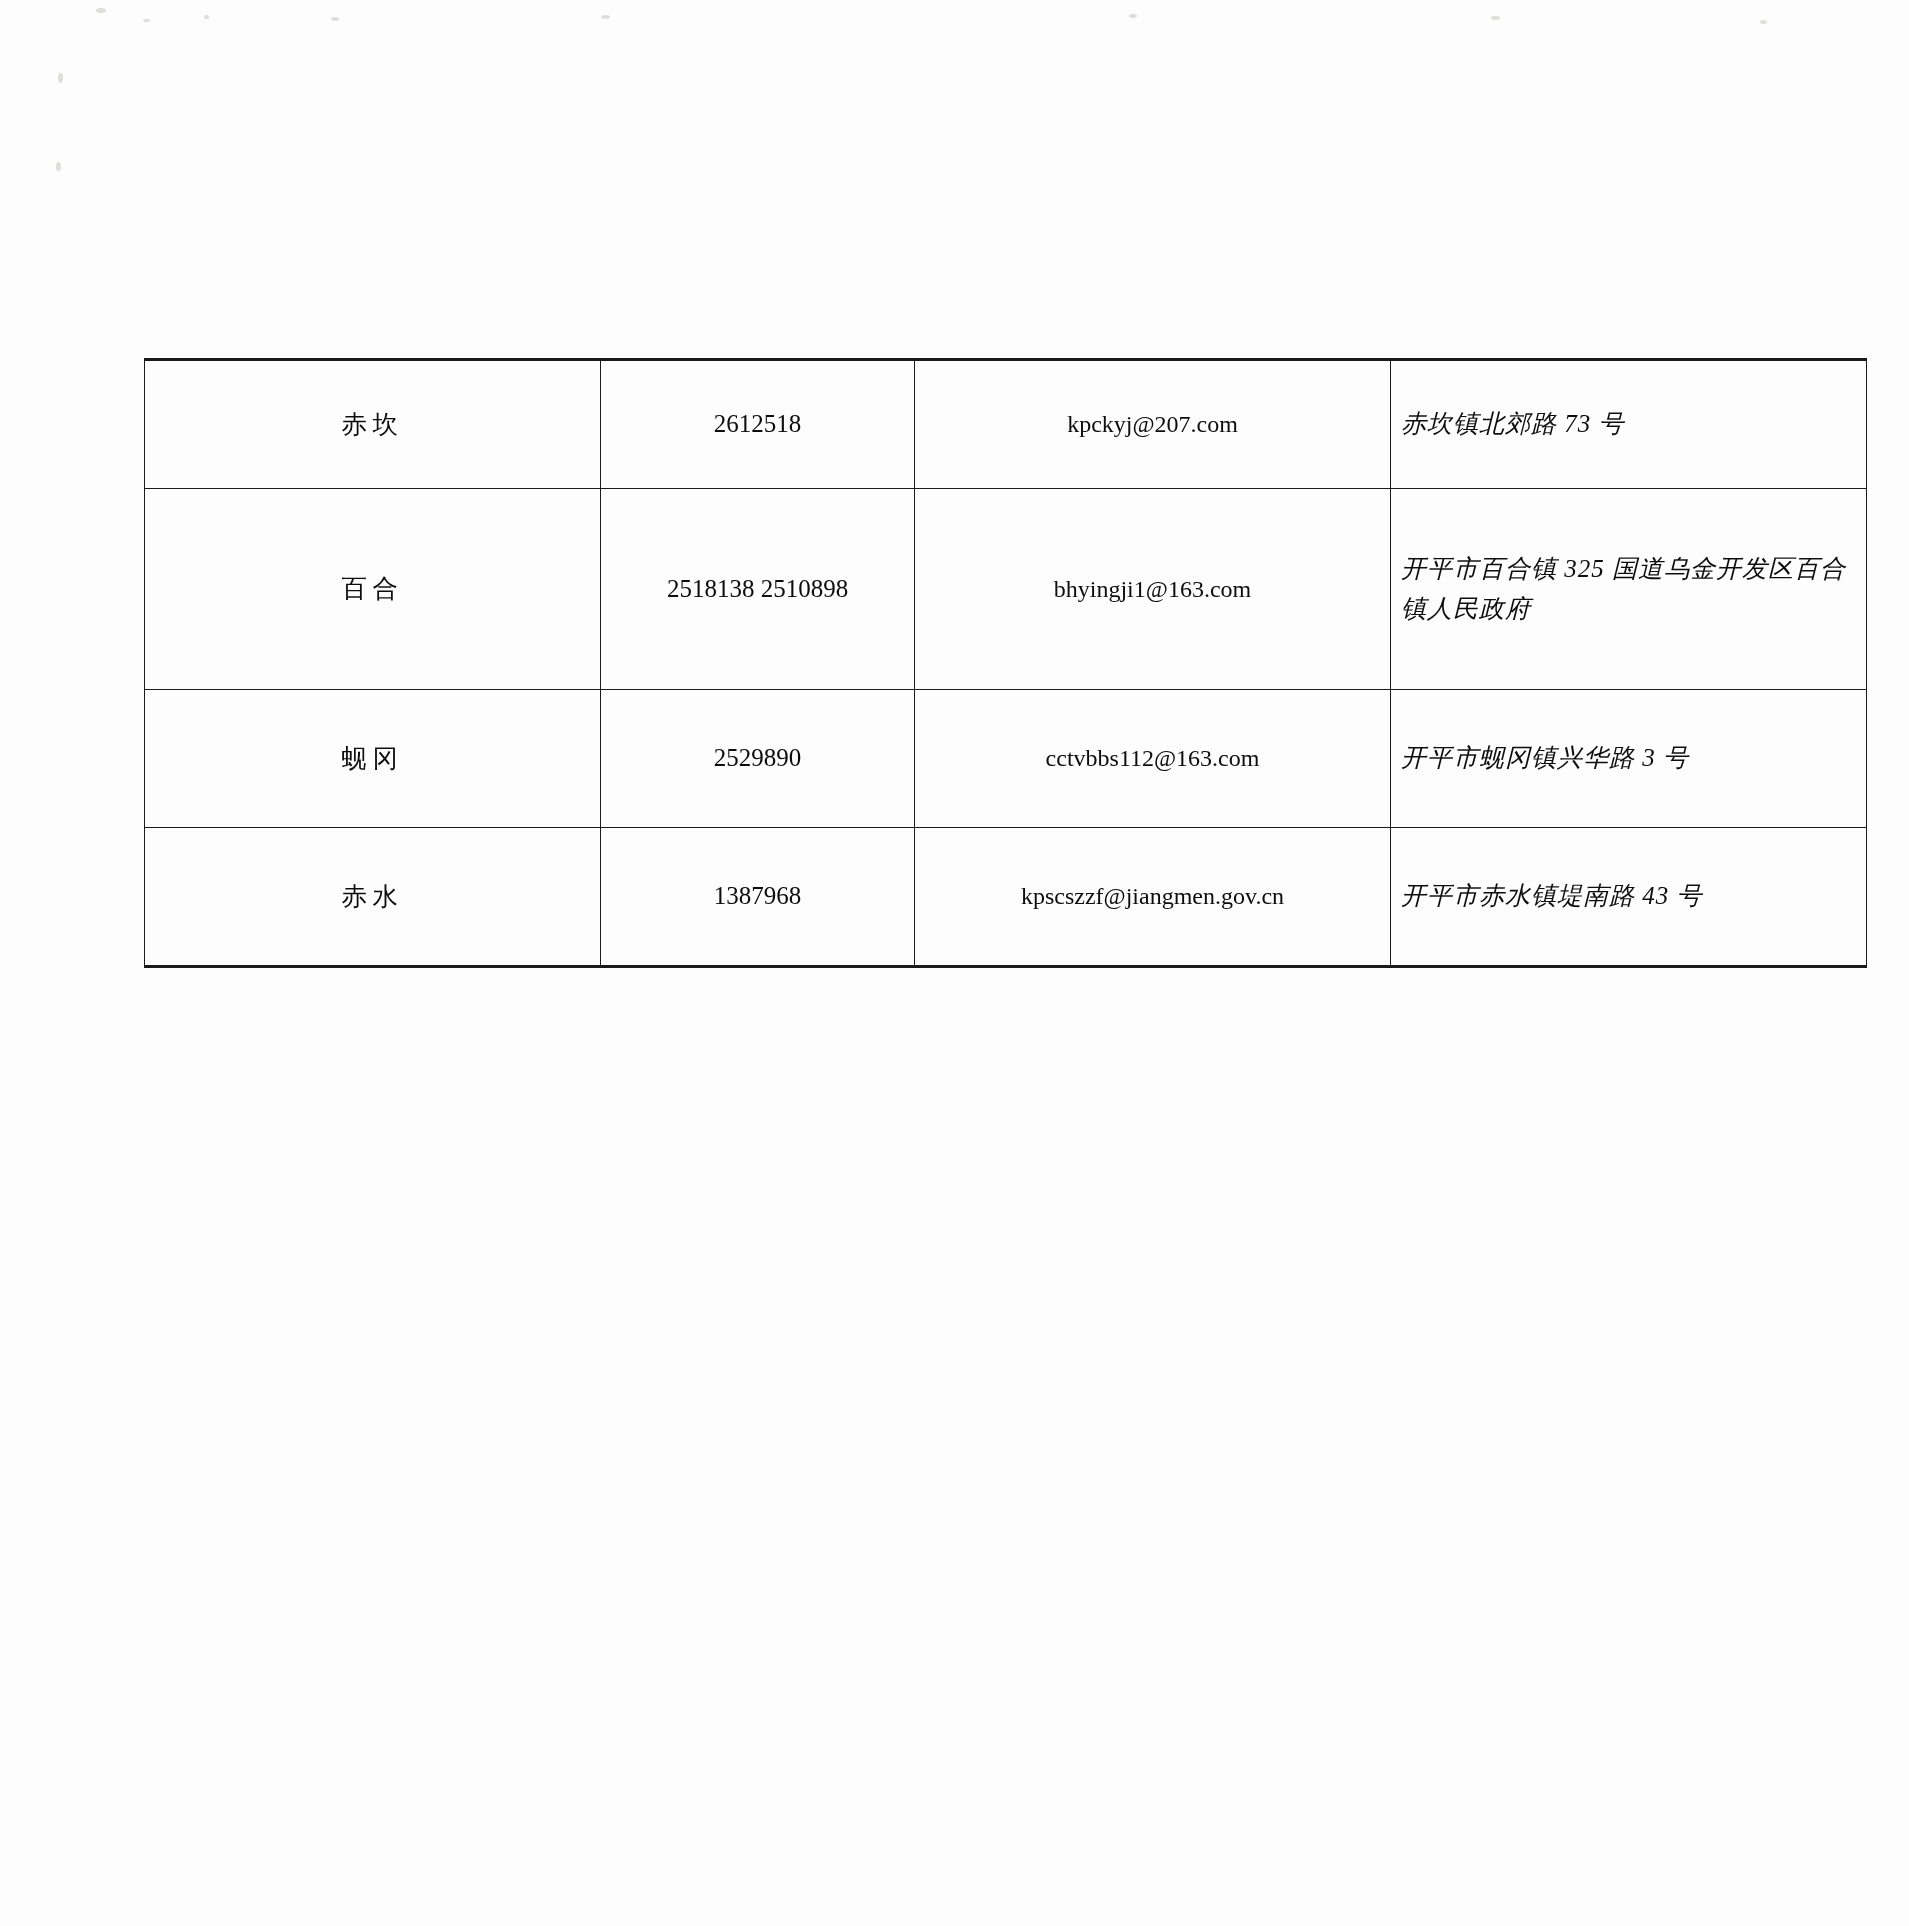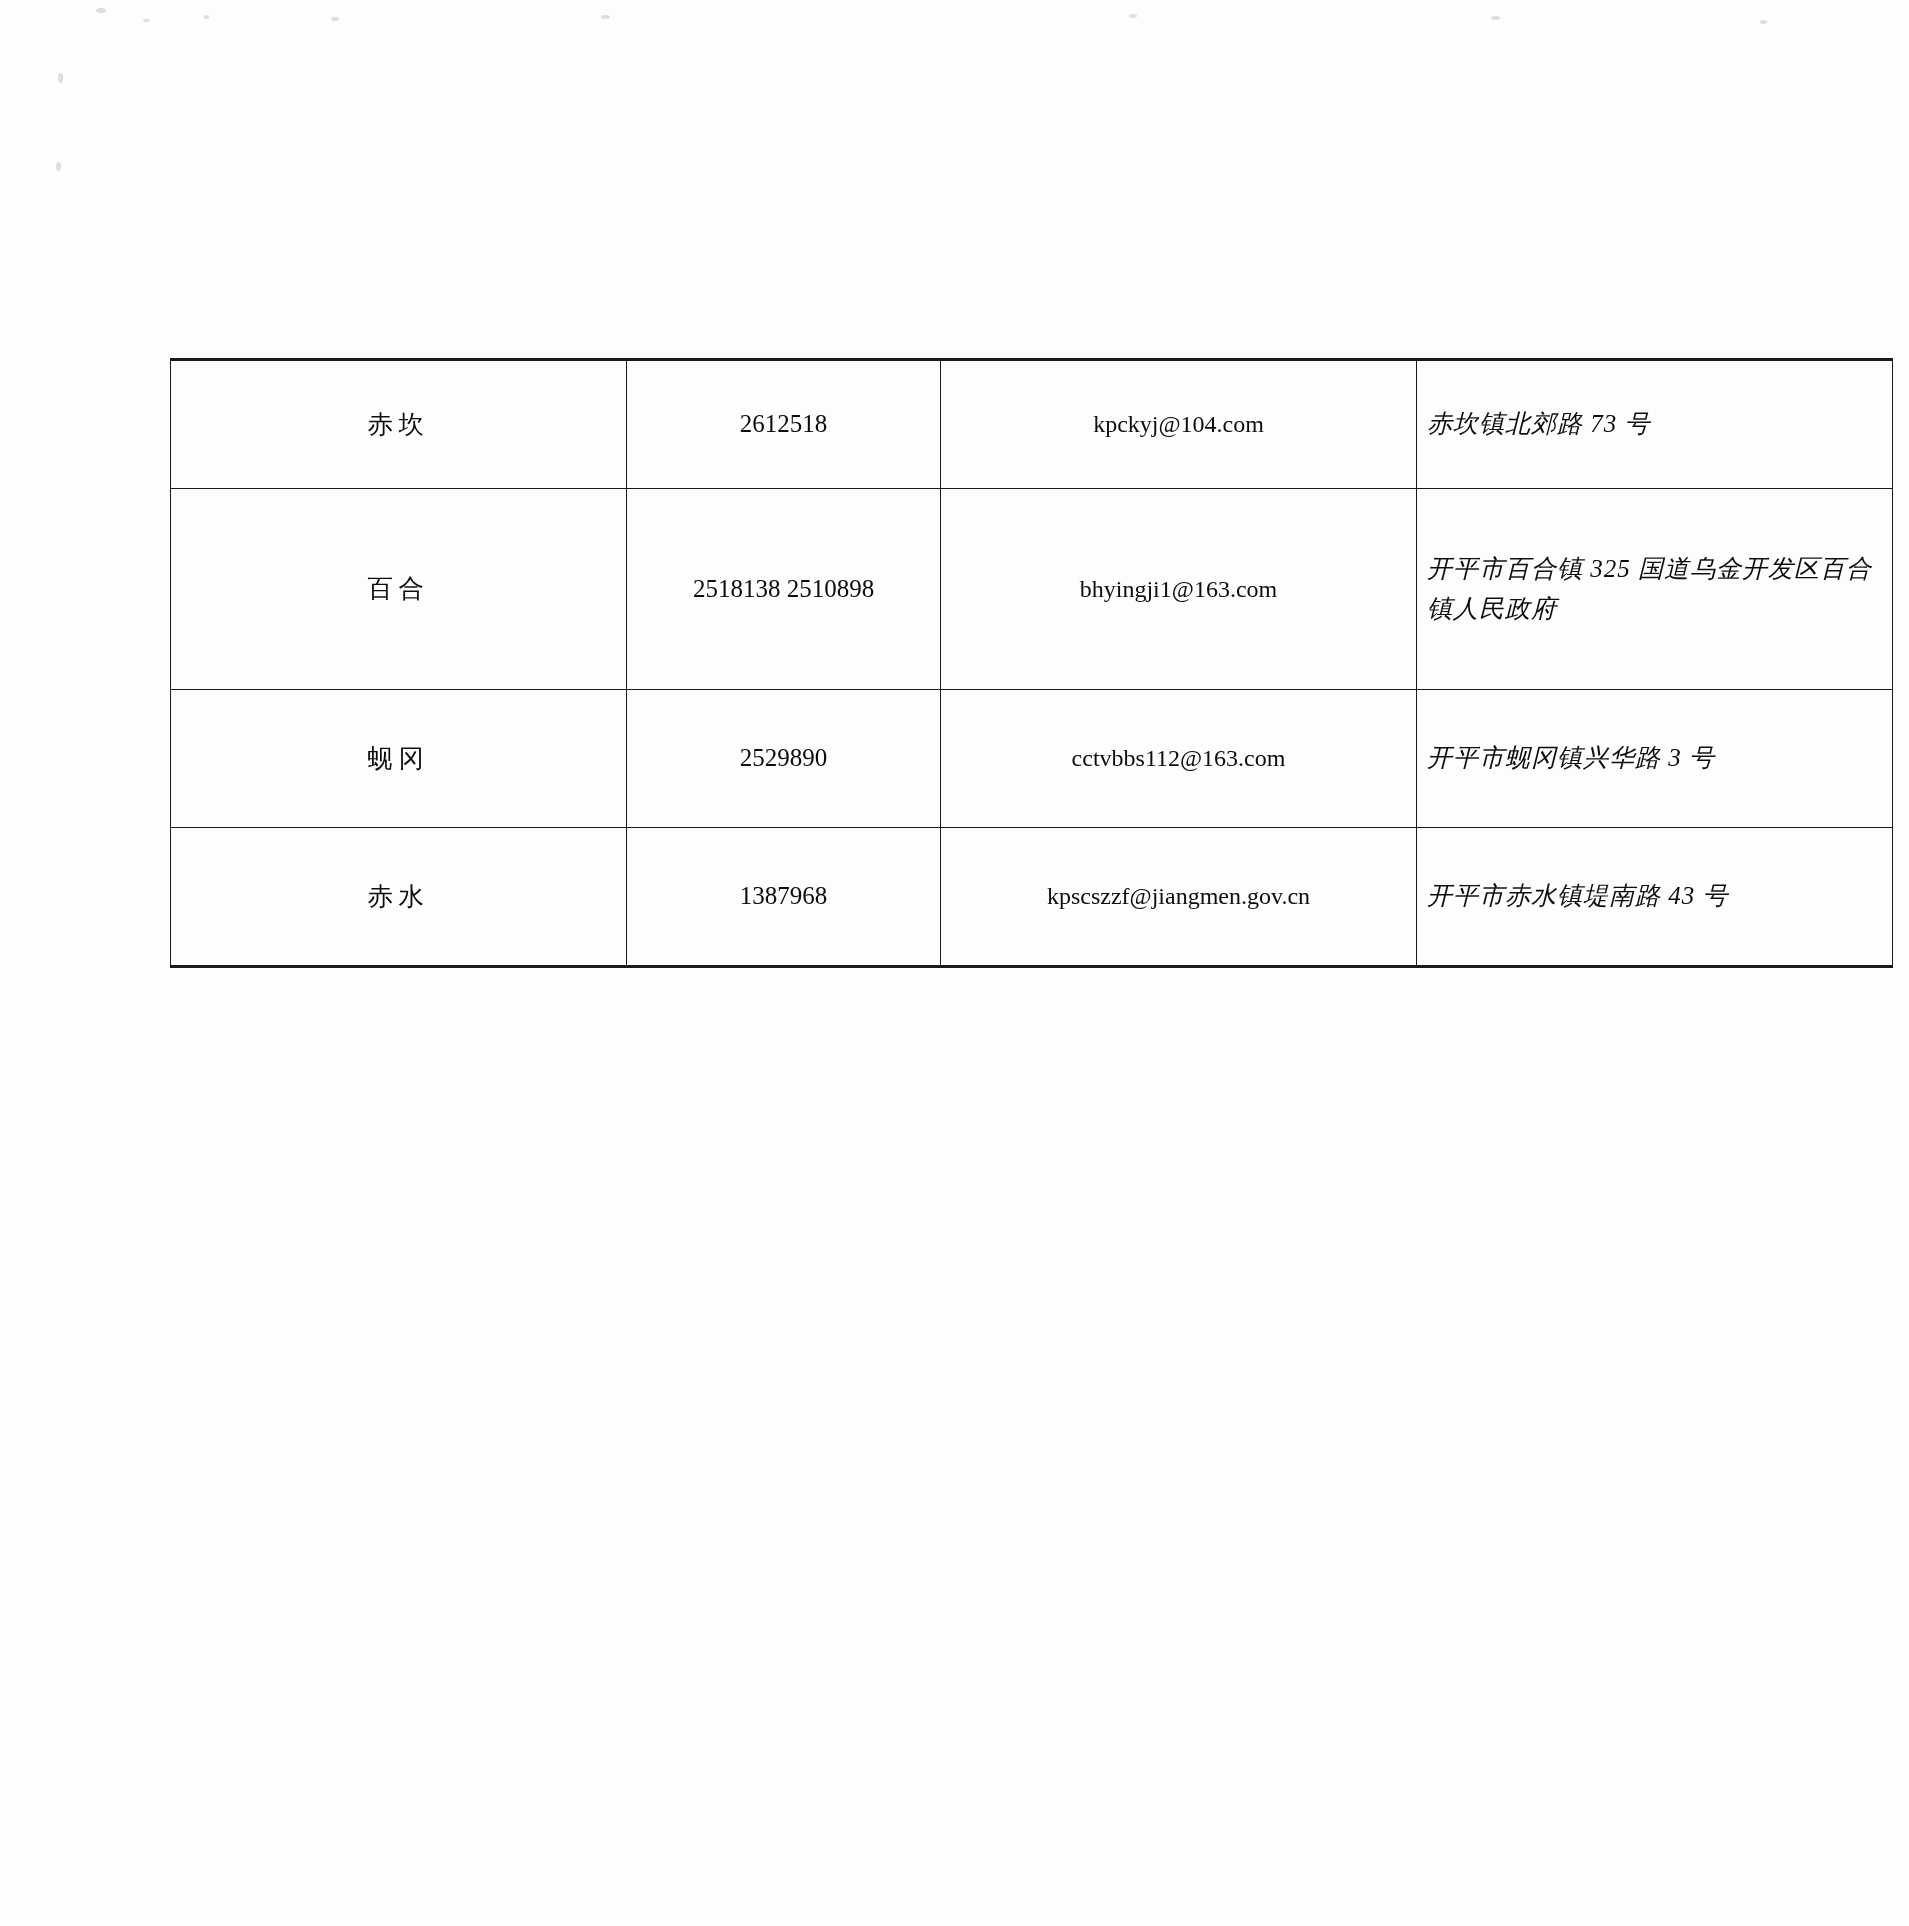--- a/index.html
+++ b/index.html
@@ -27,21 +27,21 @@
 
   
   .speck {
     position: absolute;
     background: #dededa;
     border-radius: 50%;
   }
 
   .contact-table {
     position: absolute;
-    left: 170px;
+    left: 144px;
     top: 358px;
     width: 1637px;
     border-collapse: collapse;
     table-layout: fixed;
   }
   .contact-table td {
     border: 1.2px solid #1a1a1a;
     padding: 0 10px;
     vertical-align: middle;
     font-size: 25px;
@@ -104,21 +104,21 @@
     <tbody>
 
       <tr class="r1">
         <td class="col-town">
           <span class="town-name">赤坎</span>
         </td>
         <td class="col-phone">
           <span class="phone-line">2612518</span>
         </td>
         <td class="col-email">
-          <span class="email-text">kpckyj@104.com</span>
+          <span class="email-text">kpckyj@207.com</span>
         </td>
         <td class="col-address">
           <span class="address-text">赤坎镇北郊路 73 号</span>
         </td>
       </tr>
 
       <tr class="r2">
         <td class="col-town">
           <span class="town-name">百合</span>
         </td>

